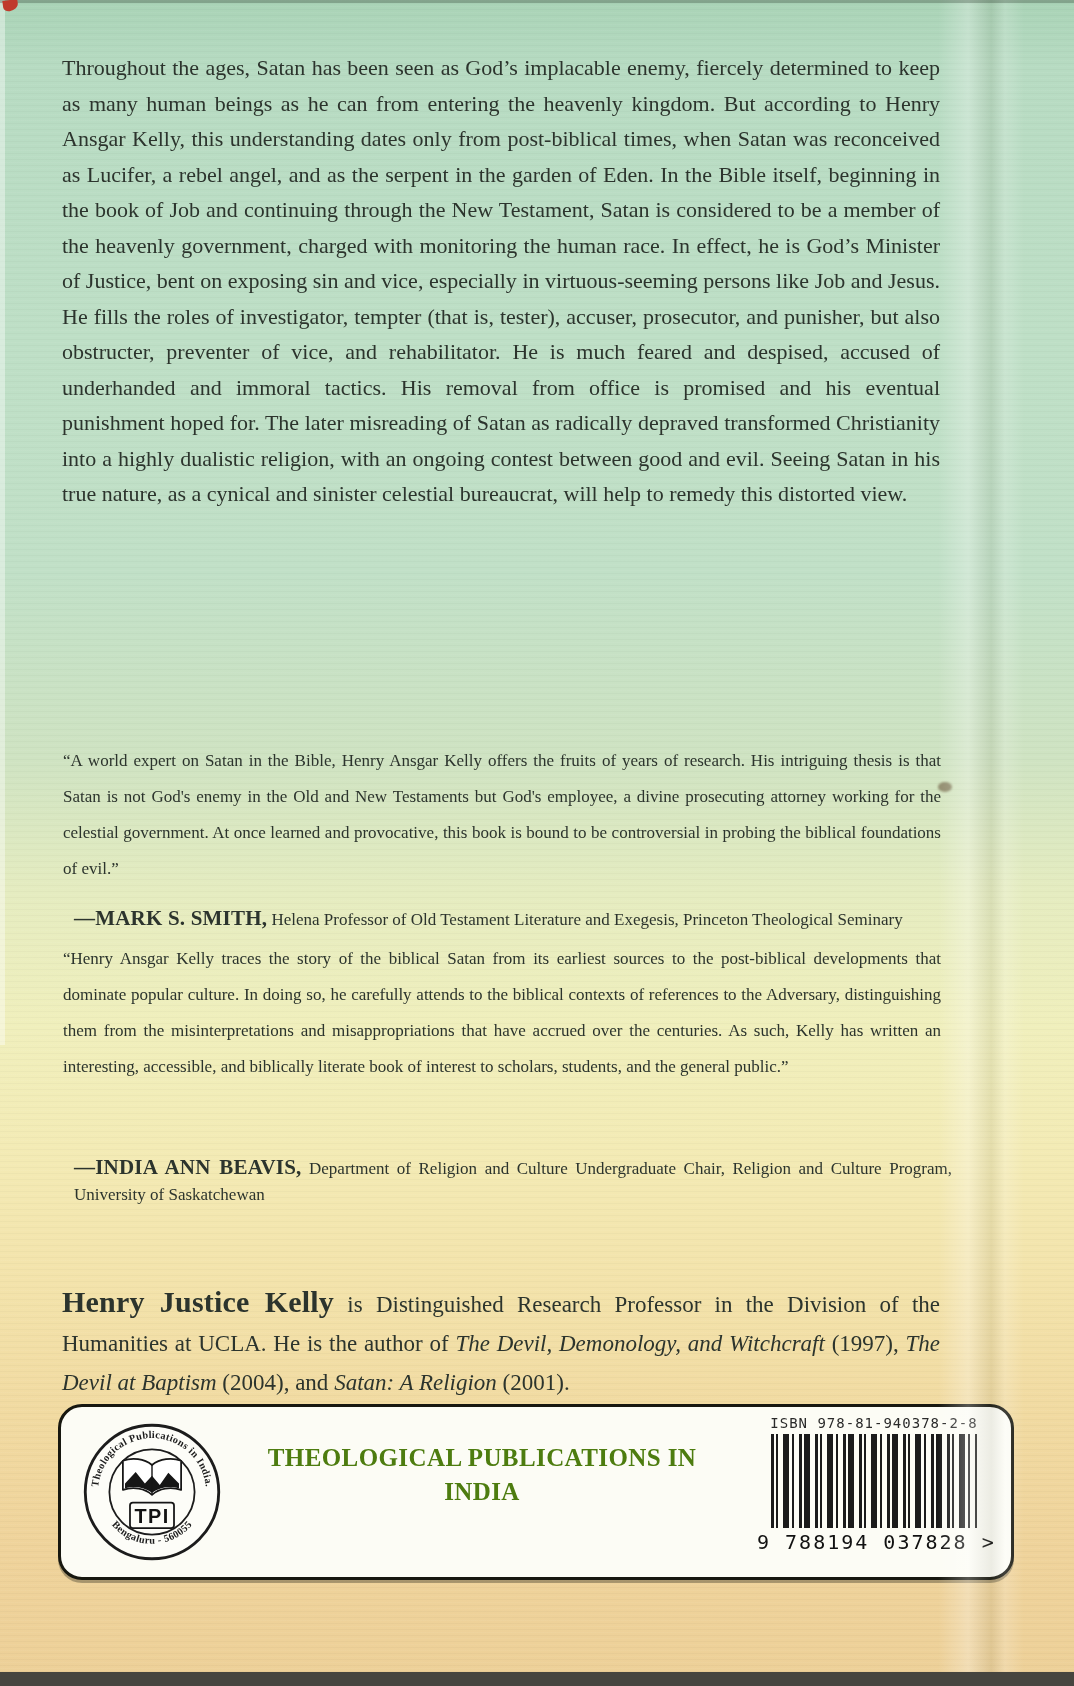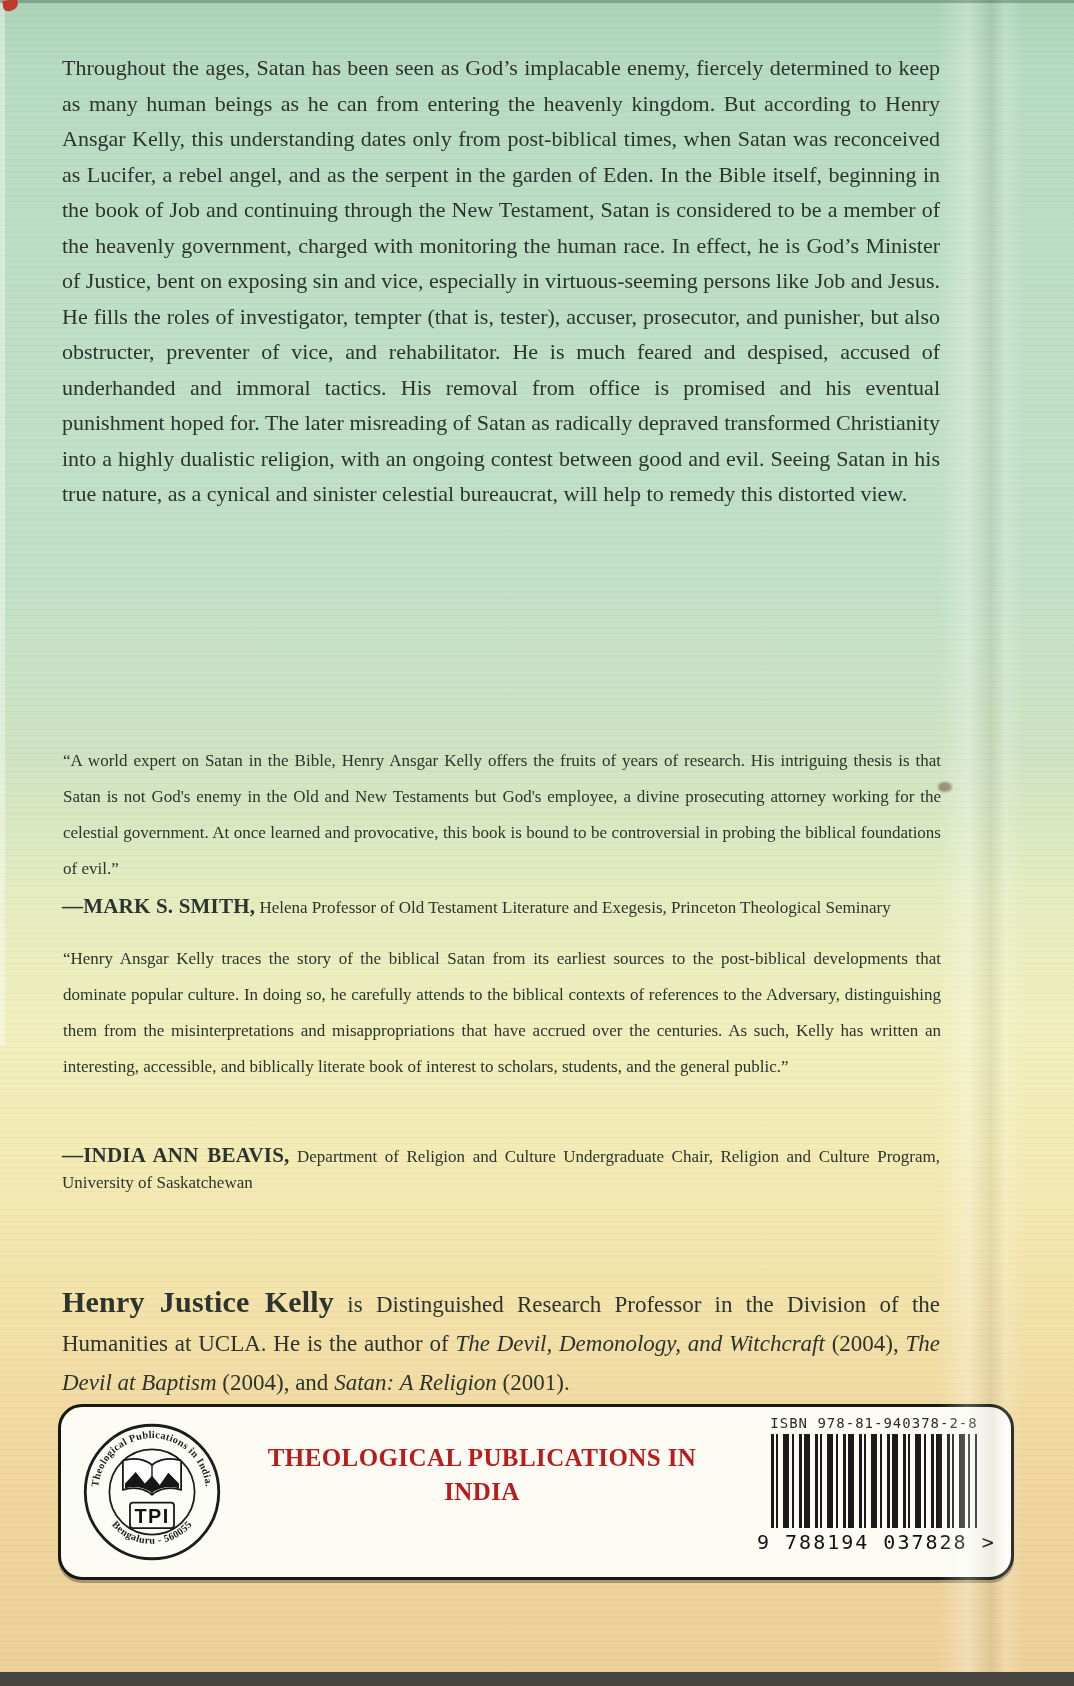--- a/index.html
+++ b/index.html
@@ -25,35 +25,35 @@
     background:linear-gradient(90deg, rgba(0,0,0,0) 0, rgba(255,255,255,.28) 35%, rgba(120,120,100,.12) 62%, rgba(255,255,255,.18) 78%, rgba(0,0,0,0) 100%);
   }
   .bottom-band{position:absolute;left:0;bottom:0;width:100%;height:14px;background:#46453f;}
   .smudge{position:absolute;left:938px;top:782px;width:14px;height:10px;background:rgba(92,70,44,.55);border-radius:50%;filter:blur(1px);}
 
   .textblock{position:absolute;left:62px;width:878px;color:#2c342d;}
   .synopsis{top:50px;font-size:22px;line-height:35.5px;text-align:justify;margin:0;}
   .quote{margin:1px;font-size:17px;line-height:36px;text-align:justify;}
   .blurb1{top:742px;}
   .blurb2{top:940px;}
-  .attr{margin:0;font-size:17px;line-height:26px;}
+  .attr{margin:12px;font-size:17px;line-height:26px;}
   .attr1{top:893px;}
   .attr2{top:1142px;text-align:justify;}
   .attr strong{font-size:21px;letter-spacing:.2px;}
   .bio{top:1282px;margin:0;font-size:23px;line-height:39px;text-align:justify;}
   .bio strong{font-size:30px;letter-spacing:.2px;}
   .bio em{font-style:italic;}
 
   .pub-box{
     position:absolute;left:58px;top:1404px;width:950px;height:170px;
     background:#fcfcf5;border:3px solid #17170f;border-radius:24px;
     box-shadow:0 3px 0 rgba(40,40,30,.35);
   }
   .logo{position:absolute;left:20px;top:14px;}
-  .pub-name{position:absolute;left:178px;top:34px;width:486px;text-align:center;color:#b91c1c;}
+  .pub-name{position:absolute;left:178px;top:34px;width:486px;text-align:center;color:#4d7c0f;}
   .pub-line1{font-size:25px;font-weight:bold;letter-spacing:.4px;line-height:34px;}
   .pub-line2{font-size:24px;font-weight:bold;letter-spacing:.6px;line-height:34px;}
   .barcode{position:absolute;right:20px;top:8px;width:234px;text-align:center;}
   .isbn{font-family:"DejaVu Sans Mono","Liberation Mono",monospace;font-size:14px;letter-spacing:1px;color:#2a2a2a;white-space:nowrap;}
   .bars{
     height:94px;margin:3px auto 0;width:206px;
     background:repeating-linear-gradient(90deg,
       #1b1b1b 0 3px, rgba(0,0,0,0) 3px 5px,
       #1b1b1b 5px 7px, rgba(0,0,0,0) 7px 12px,
       #1b1b1b 12px 18px, rgba(0,0,0,0) 18px 21px,
@@ -69,21 +69,21 @@
 <div class="cover">
 
   <p class="textblock synopsis">Throughout the ages, Satan has been seen as God’s implacable enemy, fiercely determined to keep as many human beings as he can from entering the heavenly kingdom. But according to Henry Ansgar Kelly, this understanding dates only from post-biblical times, when Satan was reconceived as Lucifer, a rebel angel, and as the serpent in the garden of Eden. In the Bible itself, beginning in the book of Job and continuing through the New Testament, Satan is considered to be a member of the heavenly government, charged with monitoring the human race. In effect, he is God’s Minister of Justice, bent on exposing sin and vice, especially in virtuous-seeming persons like Job and Jesus. He fills the roles of investigator, tempter (that is, tester), accuser, prosecutor, and punisher, but also obstructer, preventer of vice, and rehabilitator. He is much feared and despised, accused of underhanded and immoral tactics. His removal from office is promised and his eventual punishment hoped for. The later misreading of Satan as radically depraved transformed Christianity into a highly dualistic religion, with an ongoing contest between good and evil. Seeing Satan in his true nature, as a cynical and sinister celestial bureaucrat, will help to remedy this distorted view.</p>
 
   <p class="textblock quote blurb1">“A world expert on Satan in the Bible, Henry Ansgar Kelly offers the fruits of years of research. His intriguing thesis is that Satan is not God's enemy in the Old and New Testaments but God's employee, a divine prosecuting attorney working for the celestial government. At once learned and provocative, this book is bound to be controversial in probing the biblical foundations of evil.”</p>
   <p class="textblock attr attr1"><strong>—MARK S. SMITH,</strong><span> Helena Professor of Old Testament Literature and Exegesis, Princeton Theological Seminary</span></p>
 
   <p class="textblock quote blurb2">“Henry Ansgar Kelly traces the story of the biblical Satan from its earliest sources to the post-biblical developments that dominate popular culture. In doing so, he carefully attends to the biblical contexts of references to the Adversary, distinguishing them from the misinterpretations and misappropriations that have accrued over the centuries. As such, Kelly has written an interesting, accessible, and biblically literate book of interest to scholars, students, and the general public.”</p>
   <p class="textblock attr attr2"><strong>—INDIA ANN BEAVIS,</strong><span> Department of Religion and Culture Undergraduate Chair, Religion and Culture Program, University of Saskatchewan</span></p>
 
-  <p class="textblock bio"><strong>Henry Justice Kelly</strong><span> is Distinguished Research Professor in the Division of the Humanities at UCLA. He is the author of </span><em>The Devil, Demonology, and Witchcraft</em><span> (2004), </span><em>The Devil at Baptism</em><span> (2004), and </span><em>Satan: A Religion</em><span> (2001).</span></p>
+  <p class="textblock bio"><strong>Henry Justice Kelly</strong><span> is Distinguished Research Professor in the Division of the Humanities at UCLA. He is the author of </span><em>The Devil, Demonology, and Witchcraft</em><span> (1997), </span><em>The Devil at Baptism</em><span> (2004), and </span><em>Satan: A Religion</em><span> (2001).</span></p>
 
   <div class="pub-box">
 
     <svg class="logo" width="142" height="142" viewBox="0 0 200 200">
       <circle cx="100" cy="100" r="94" fill="#fdfdf8" stroke="#1c1c1c" stroke-width="4"></circle>
       <circle cx="100" cy="100" r="60" fill="none" stroke="#1c1c1c" stroke-width="2.5"></circle>
       <defs>
         <path id="arcTop" d="M 24 100 A 76 76 0 0 1 176 100"></path>
         <path id="arcBot" d="M 27 100 A 73 73 0 0 0 173 100"></path>
       </defs>

